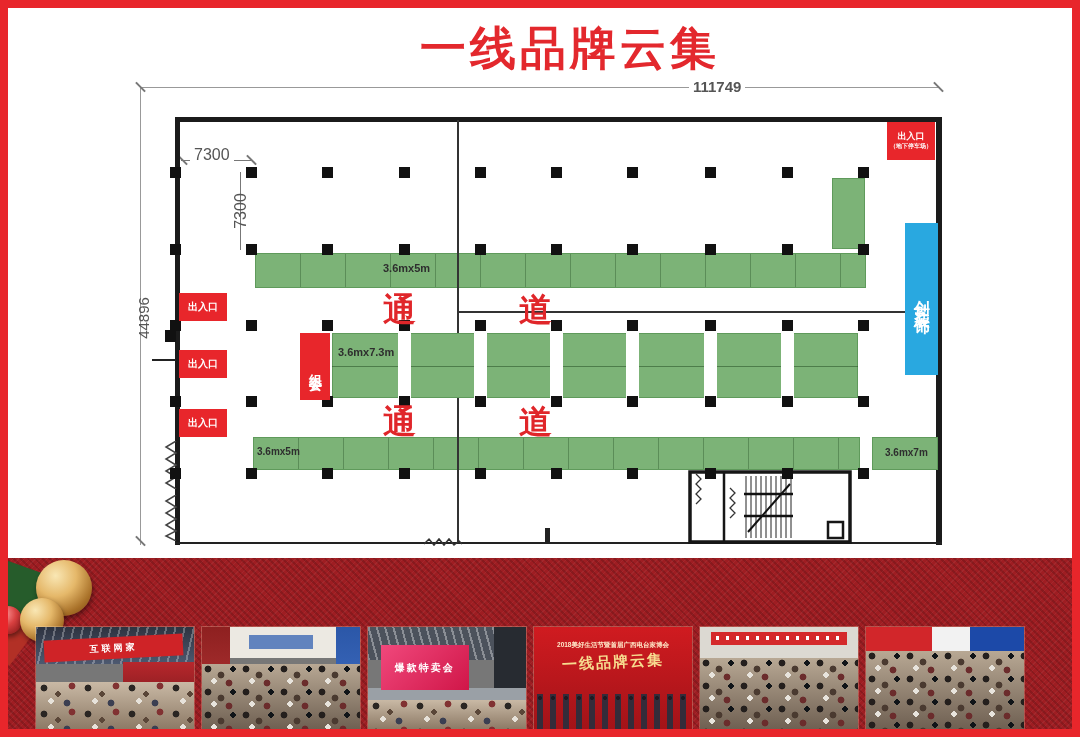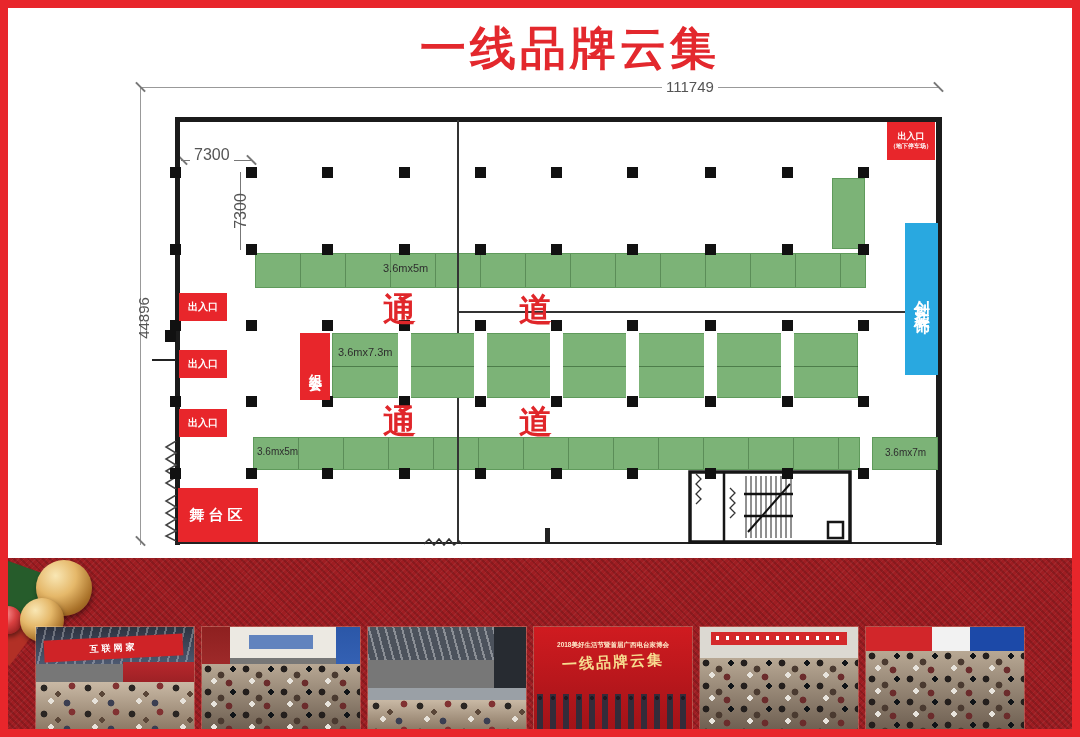--- a/index.html
+++ b/index.html
@@ -26,21 +26,21 @@
   .thinline{background:#333;z-index:3;}
 
   .csq{position:absolute;width:11px;height:11px;background:#111;z-index:5;}
 
   .band{background:#7cb377;box-shadow:inset 0 0 0 1px #5f9a5b;z-index:4;}
   .cells{background-image:repeating-linear-gradient(90deg,rgba(30,70,30,.35) 0 1px,transparent 1px 45px);}
   .band2{z-index:4;}
   .band2::after{content:"";position:absolute;left:0;right:0;top:50%;height:1px;background:rgba(20,60,20,.45);}
   .b2gap{position:absolute;top:-1px;bottom:-1px;width:13px;background:#fff;z-index:2;}
 
-  .booth-label{color:#2e2e2e;font-weight:normal;z-index:7;white-space:nowrap;}
+  .booth-label{color:#2e2e2e;font-weight:bold;z-index:7;white-space:nowrap;}
 
   .redbox{background:#e8262b;color:#fff;font-weight:bold;z-index:6;display:flex;align-items:center;justify-content:center;text-align:center;}
   .vtext{writing-mode:vertical-rl;text-orientation:upright;}
 
   .bluebox{background:#29a8e0;color:#fff;font-weight:bold;z-index:6;display:flex;align-items:center;justify-content:center;}
 
   .aisle-char{font-size:33px;font-weight:900;color:#e0262a;z-index:6;line-height:36px;}
 
   .stairs{z-index:4;}
   .doorline{background:#222;z-index:3;}
@@ -90,21 +90,21 @@
 </head>
 <body>
 
 <div id="app">
 
   <div class="abs plan-title">一线品牌云集</div>
 
   <div class="abs dim-line" style="left:140px;top:87px;width:800px;height:1px;"></div>
   <div class="abs tick" style="left:134px;top:86px;"></div>
   <div class="abs tick" style="left:932px;top:86px;"></div>
-  <div class="abs dim-text" style="left:662px;top:79px;">111749</div>
+  <div class="abs dim-text" style="left:689px;top:79px;font-weight:bold;">111749</div>
 
   <div class="abs dim-line" style="left:140px;top:88px;width:1px;height:457px;"></div>
   <div class="abs tick" style="left:134px;top:540px;"></div>
   <div class="abs dim-text" style="left:108px;top:310px;width:64px;text-align:center;transform:rotate(-90deg);background:none;">44896</div>
 
   <div class="abs dim-line" style="left:181px;top:160px;width:70px;height:1px;background:#777;"></div>
   <div class="abs tick" style="left:176px;top:159px;"></div>
   <div class="abs tick" style="left:245px;top:159px;"></div>
   <div class="abs dim-text" style="left:190px;top:147px;font-size:16px;">7300</div>
 
@@ -159,21 +159,20 @@
   <div class="abs aisle-char" style="left:519px;top:404px;">道</div>
 
   <div class="abs redbox" style="left:887px;top:122px;width:48px;height:38px;flex-direction:column;line-height:10px;">
     <span style="font-size:9px;">出入口</span>
     <span style="font-size:6px;">（地下停车场）</span>
   </div>
   <div class="abs redbox" style="left:179px;top:293px;width:48px;height:28px;font-size:10px;">出入口</div>
   <div class="abs redbox" style="left:179px;top:350px;width:48px;height:28px;font-size:10px;">出入口</div>
   <div class="abs redbox" style="left:179px;top:409px;width:48px;height:28px;font-size:10px;">出入口</div>
   <div class="abs redbox vtext" style="left:300px;top:333px;width:30px;height:67px;font-size:13px;letter-spacing:2px;">组委会</div>
-  <div class="abs redbox" style="left:178px;top:488px;width:80px;height:54px;font-size:15px;letter-spacing:4px;">舞台区</div>
   <div class="abs bluebox vtext" style="left:905px;top:223px;width:33px;height:152px;font-size:16px;letter-spacing:6px;">创艺装饰</div>
 
   <svg class="abs stairs" style="left:688px;top:470px;" width="164" height="74">
     <rect x="2" y="2" width="160" height="70" fill="none" stroke="#161616" stroke-width="3.5"></rect>
     <line x1="36" y1="2" x2="36" y2="72" stroke="#161616" stroke-width="2.5"></line>
     <polyline points="8,4 13,9 8,14 13,19 8,24 13,29 8,34" fill="none" stroke="#333" stroke-width="1.3"></polyline>
     <polyline points="42,18 47,23 42,28 47,33 42,38 47,43 42,48" fill="none" stroke="#333" stroke-width="1.3"></polyline>
     <g stroke="#222" stroke-width="1">
       <line x1="58" y1="6" x2="58" y2="68"></line>
         <line x1="63" y1="6" x2="63" y2="68"></line>
@@ -270,20 +269,23 @@
         <div class="ph" style="right:0;top:0;width:15%;height:78%;background:linear-gradient(180deg,#2b57a8,#3e6cc0);"></div>
         <div class="ph" style="left:30%;top:8%;width:40%;height:14%;background:#3e69b5;opacity:.8;"></div>
         <div class="ph crowd-b" style="height:64%;"></div>
       </div>
 
       <div class="photo">
         <div class="ph" style="left:0;top:0;right:0;height:32%;background:#4c525c;"></div>
         <div class="ph" style="left:0;top:0;right:0;height:32%;background:repeating-linear-gradient(75deg,rgba(255,255,255,.35) 0 2px,transparent 2px 8px);"></div>
         <div class="ph" style="right:0;top:0;width:20%;height:72%;background:#272b31;"></div>
         <div class="ph" style="left:0;bottom:0;right:0;height:40%;background:#9aa0a6;"></div>
+        <div class="ph" style="left:8%;top:18%;width:56%;height:44%;background:linear-gradient(135deg,#f0487c,#d01648);display:flex;align-items:center;justify-content:center;">
+          <span style="color:#fff;font-size:10px;font-weight:bold;letter-spacing:2px;">爆款特卖会</span>
+        </div>
         <div class="ph crowd-a" style="height:28%;"></div>
       </div>
 
       <div class="photo" style="background:linear-gradient(180deg,#d01b20,#a31318);">
         <div class="ph" style="left:0;top:6px;width:100%;text-align:center;">
           <span style="color:#ffe9c9;font-size:6.5px;font-weight:bold;">2018美好生活节暨首届广西电台家博会</span>
         </div>
         <div class="ph" style="left:0;top:26px;width:100%;text-align:center;transform:rotate(-3deg);">
           <span style="color:#f7dc8f;font-size:15px;font-weight:900;letter-spacing:2px;">一线品牌云集</span>
         </div>

